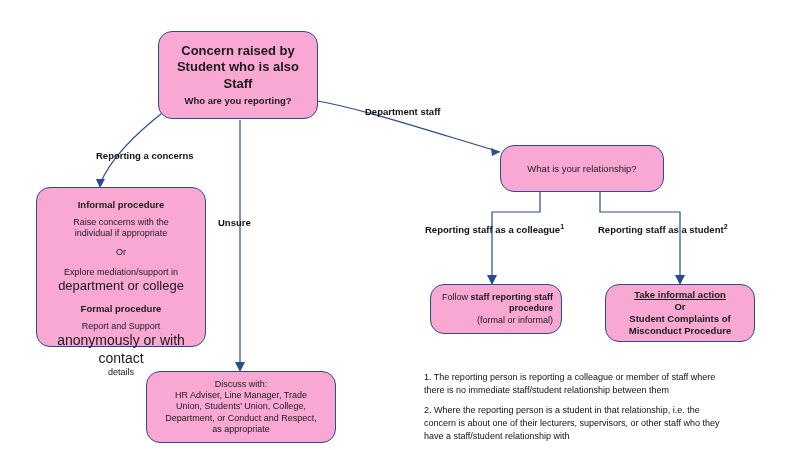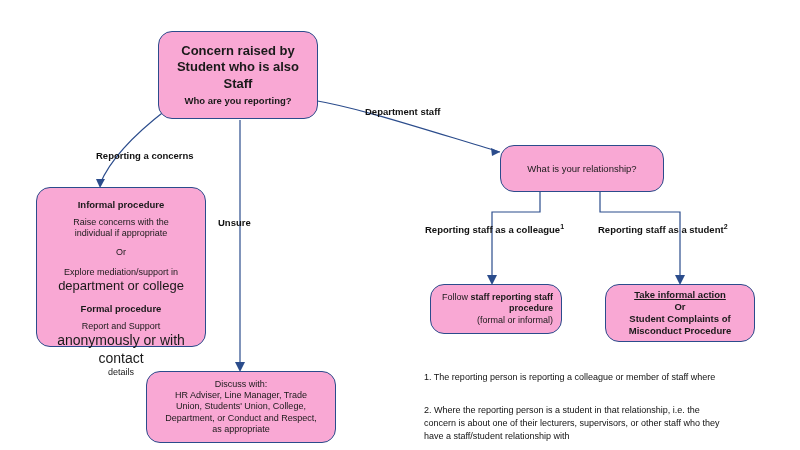--- a/index.html
+++ b/index.html
@@ -146,20 +146,21 @@
 
   <div class="edge-label" style="left:598px; top:223px;">
     <span>Reporting staff as a student</span><span class="sup">2</span>
   </div>
 
   <div class="footnote" style="left:424px; top:371px;">
     <div>
       <span>1.</span>
       <span>The reporting person is reporting a colleague or member of staff where</span>
     </div>
+    <div style="padding-left:0px;">there is no immediate staff/student relationship between them</div>
   </div>
 
   <div class="footnote" style="left:424px; top:404px;">
     <div>
       <span>2.</span>
       <span>Where the reporting person is a student in that relationship, i.e. the</span>
     </div>
     <div>concern is about one of their lecturers, supervisors, or other staff who they</div>
     <div>have a staff/student relationship with</div>
   </div>

